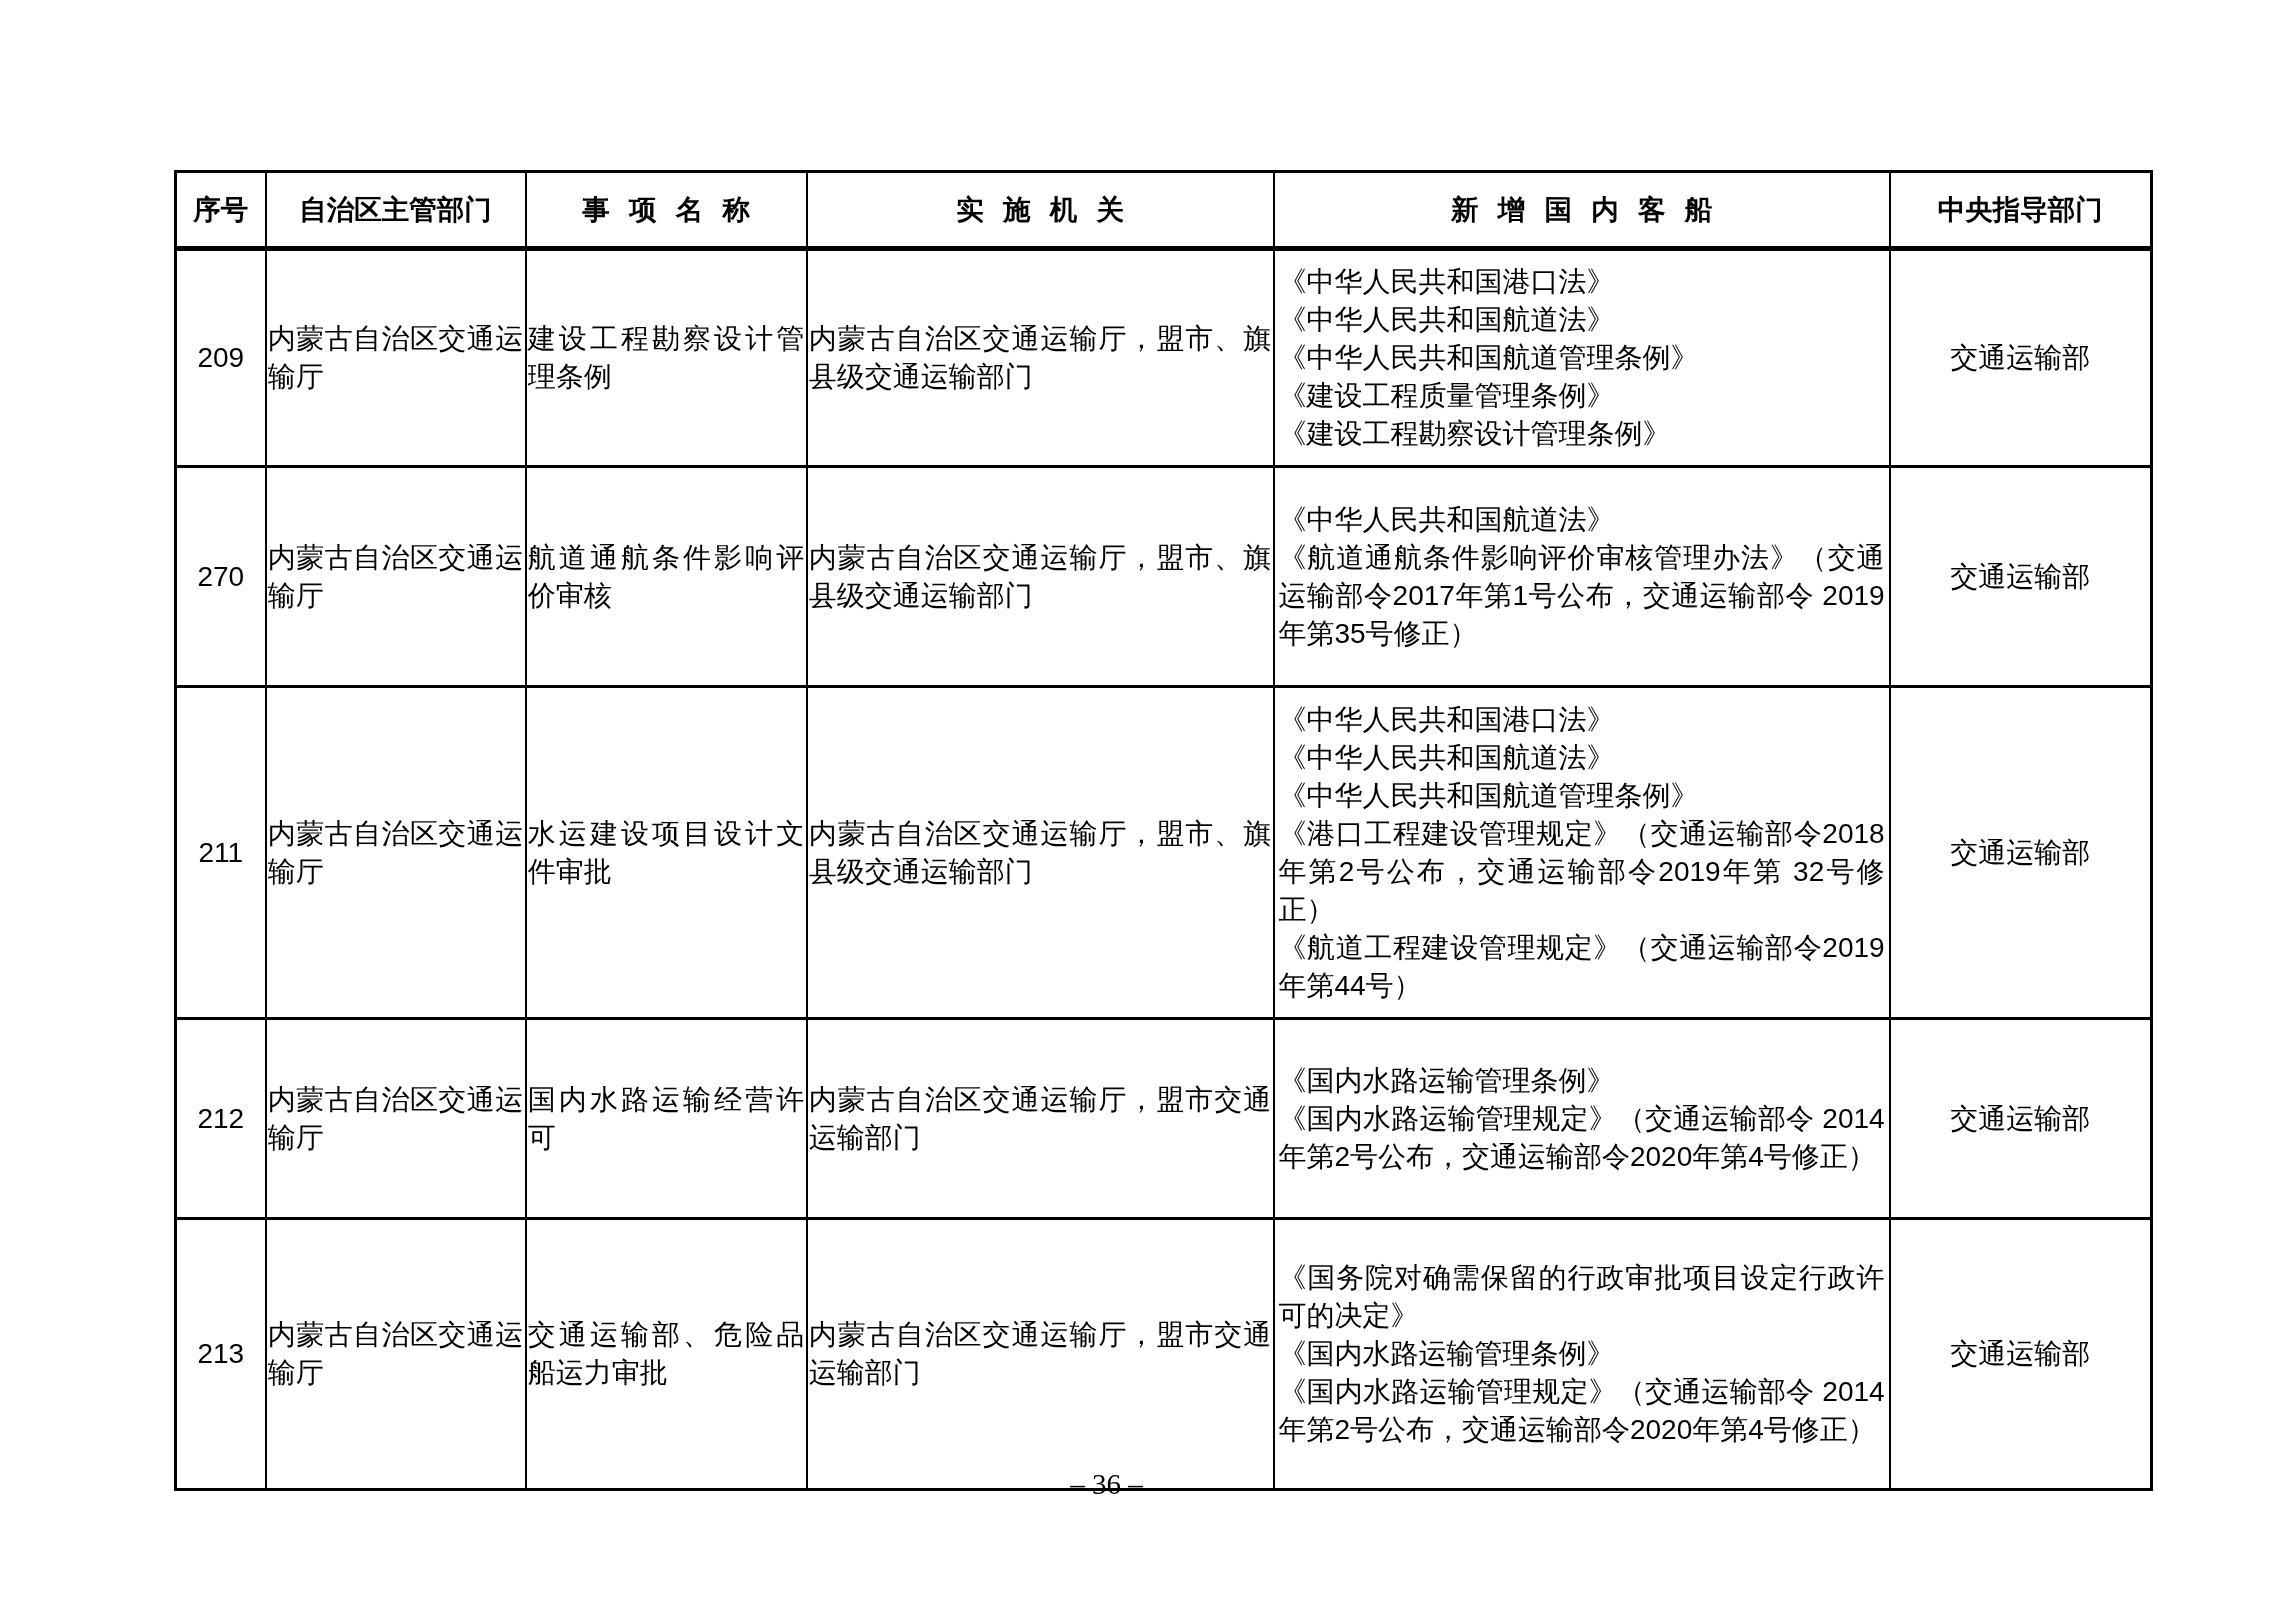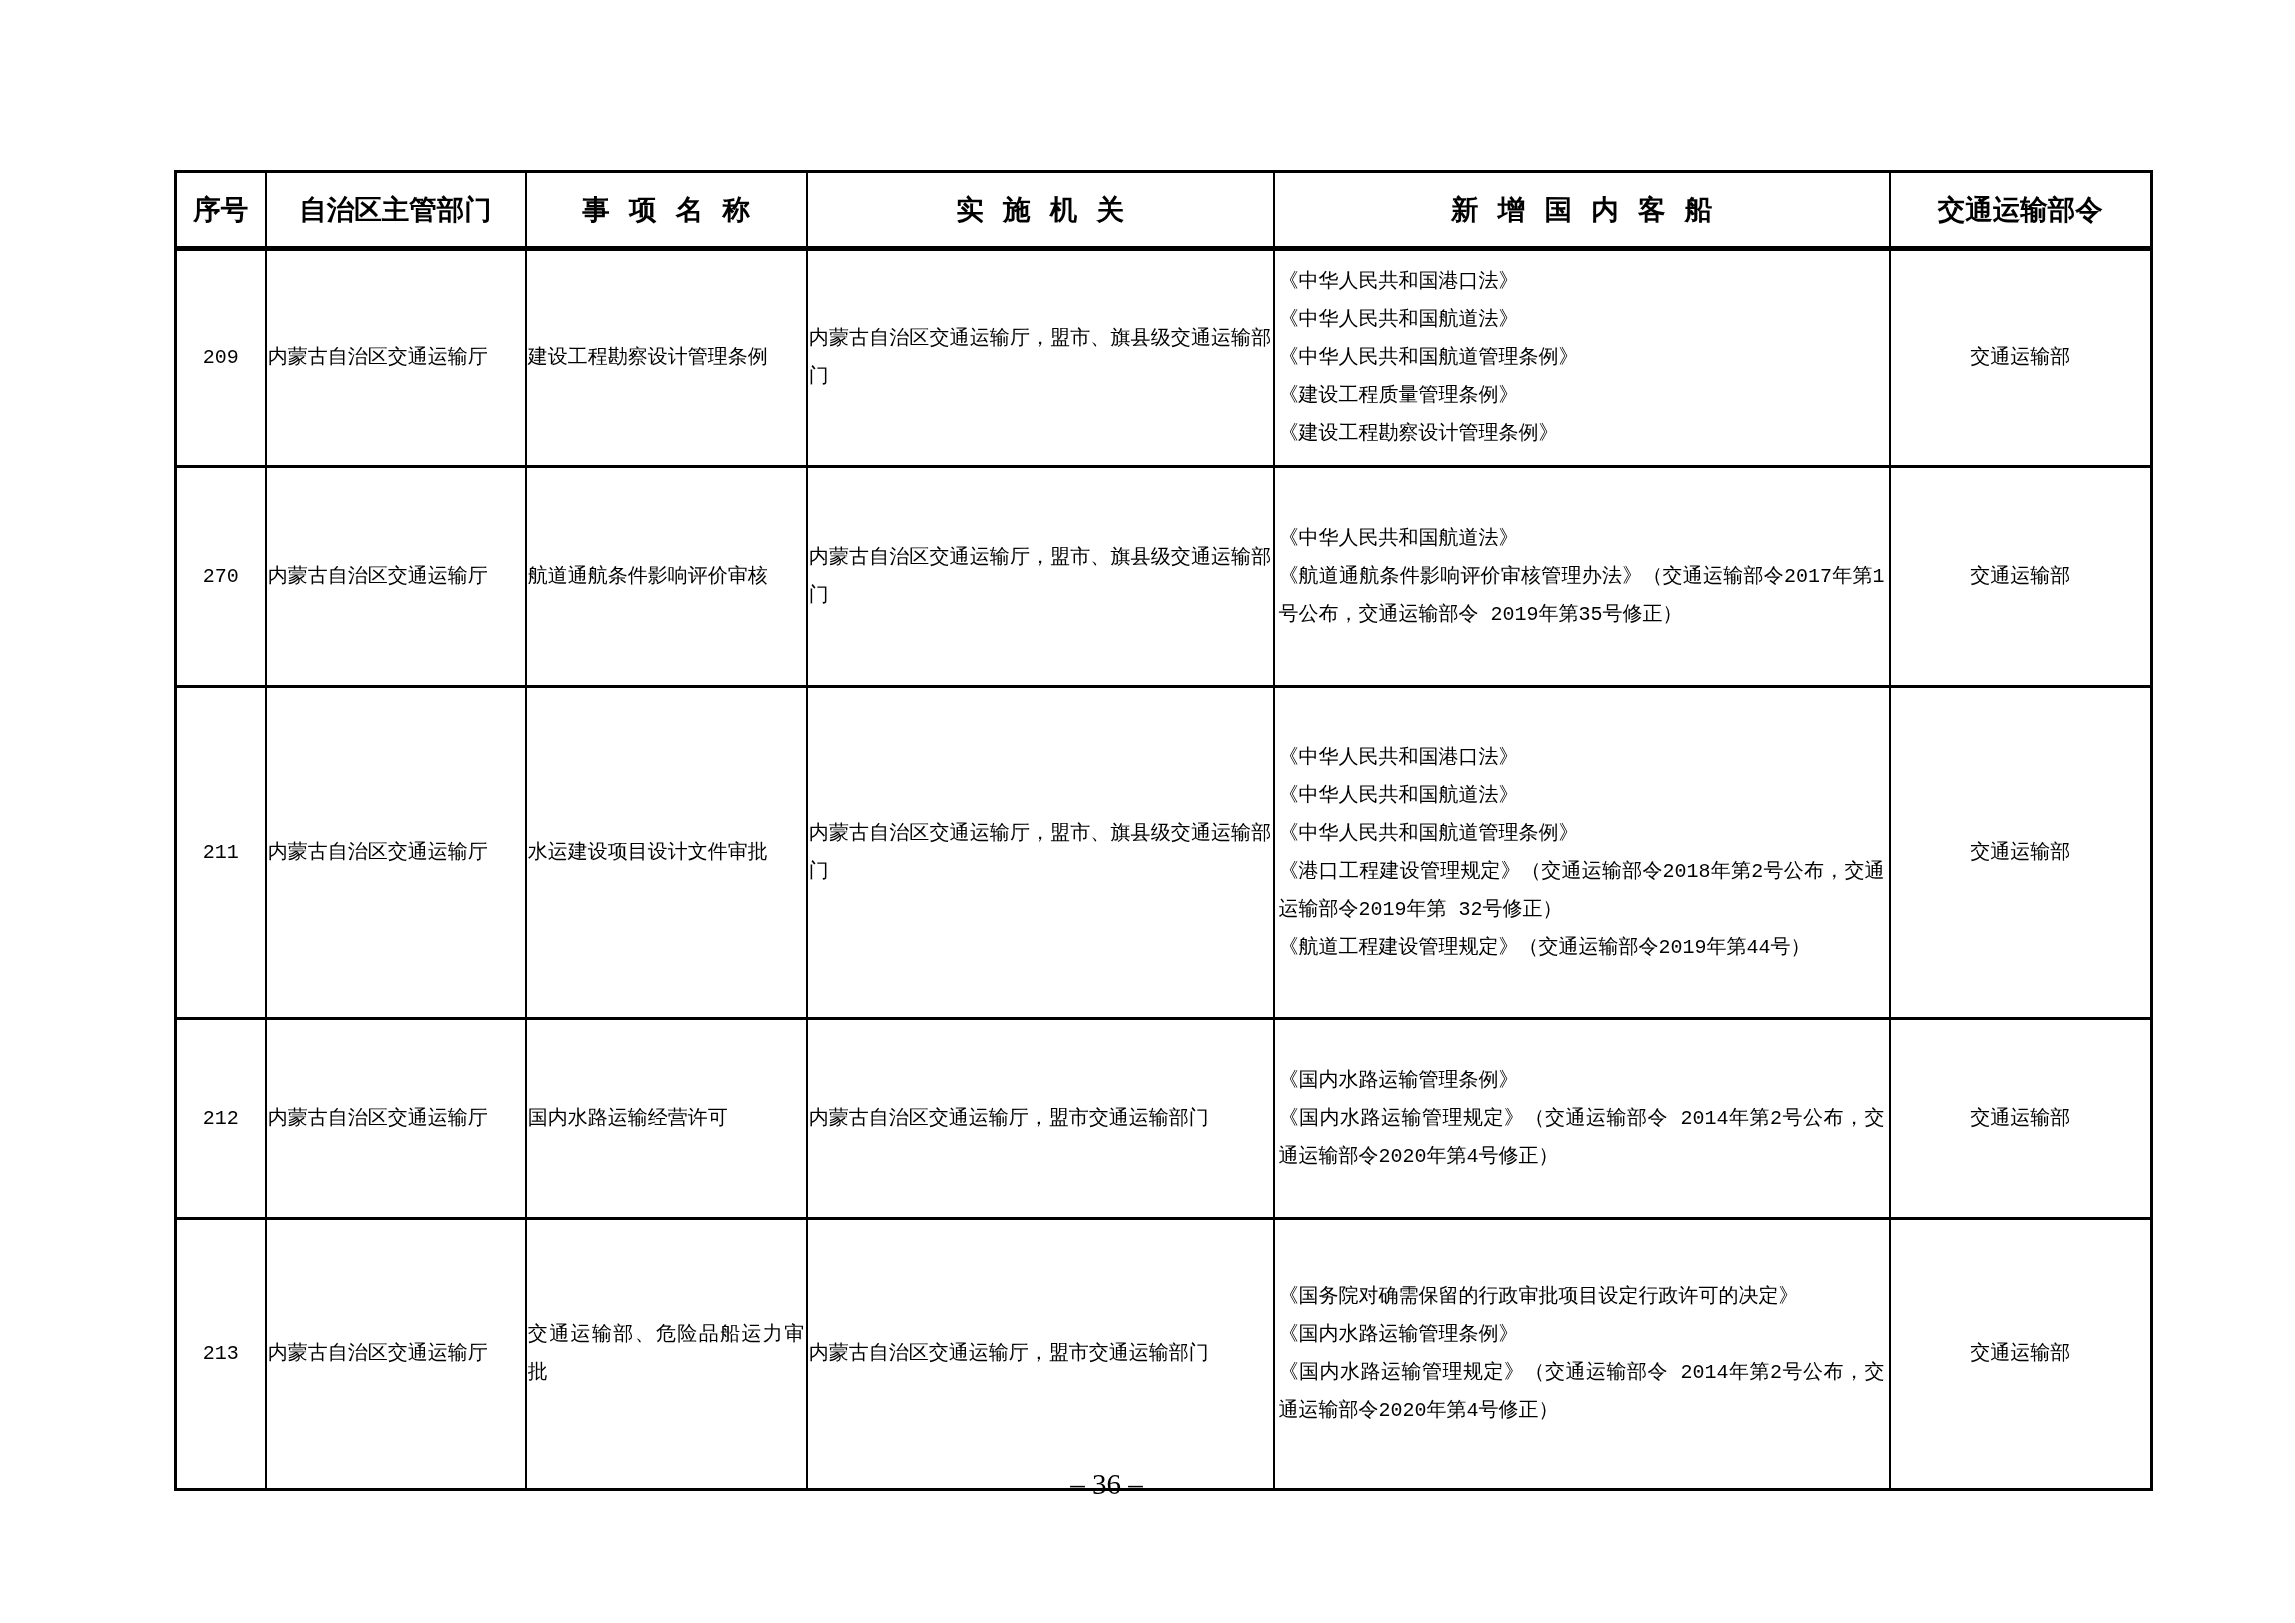--- a/index.html
+++ b/index.html
@@ -36,23 +36,23 @@
   }
   thead th {
     border-bottom: 5.2px solid #000;
     font-family: "Liberation Sans", sans-serif;
     font-weight: bold;
     font-size: 27.5px;
     text-align: center;
     padding: 0;
   }
   td {
-    font-size: 20px;
+    font-size: 28px;
     line-height: 38px;
-    font-family: Liberation Mono, monospace;
+    font-family: Liberation Sans, sans-serif;
   }
   .ls {
     letter-spacing: 0.7em;
     padding-left: 0.7em;
   }
   .c-seq {
     text-align: center;
   }
   .c-dept, .c-item, .c-agency {
     text-align: justify;
@@ -91,21 +91,21 @@
       <col style="width:616px">
       <col style="width:262px">
     </colgroup>
     <thead>
       <tr style="height:77px">
         <th><span>序号</span></th>
         <th><span>自治区主管部门</span></th>
         <th><span class="ls">事项名称</span></th>
         <th><span class="ls">实施机关</span></th>
         <th><span class="ls">新增国内客船</span></th>
-        <th><span>交通运输部令</span></th>
+        <th><span>中央指导部门</span></th>
       </tr>
     </thead>
     <tbody>
       <tr style="height:218px">
         <td class="c-seq">209</td>
         <td class="c-dept">内蒙古自治区交通运输厅</td>
         <td class="c-item">建设工程勘察设计管理条例</td>
         <td class="c-agency">内蒙古自治区交通运输厅，盟市、旗县级交通运输部门</td>
         <td class="c-basis">《中华人民共和国港口法》
 《中华人民共和国航道法》

